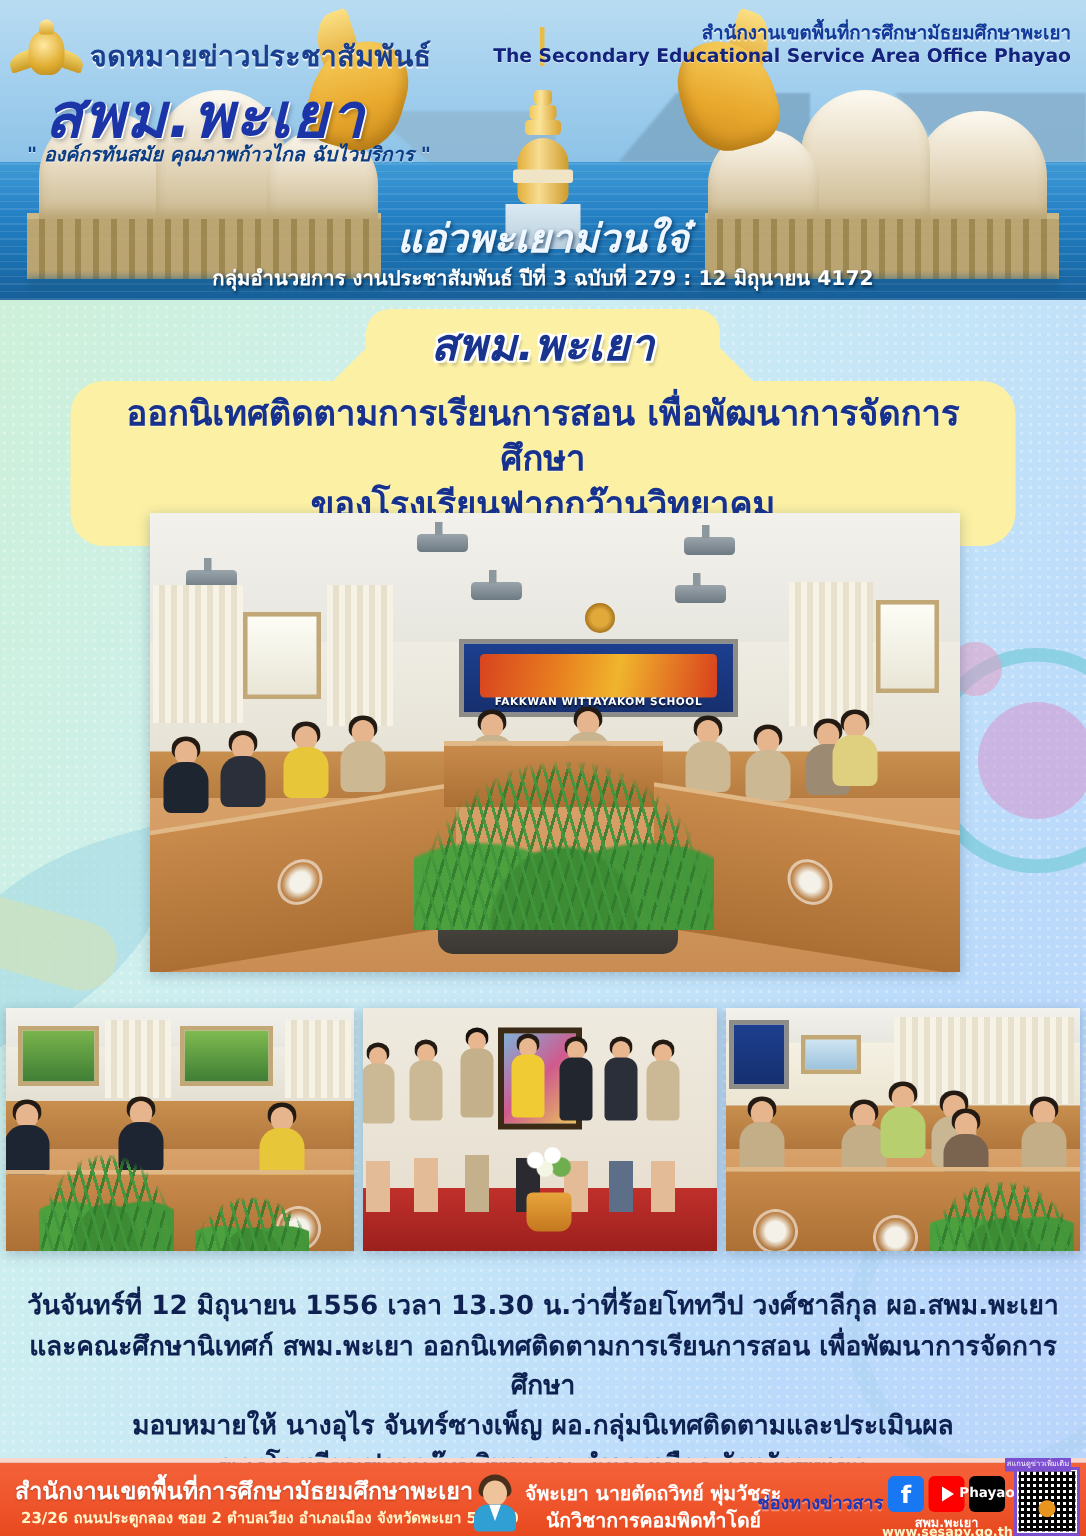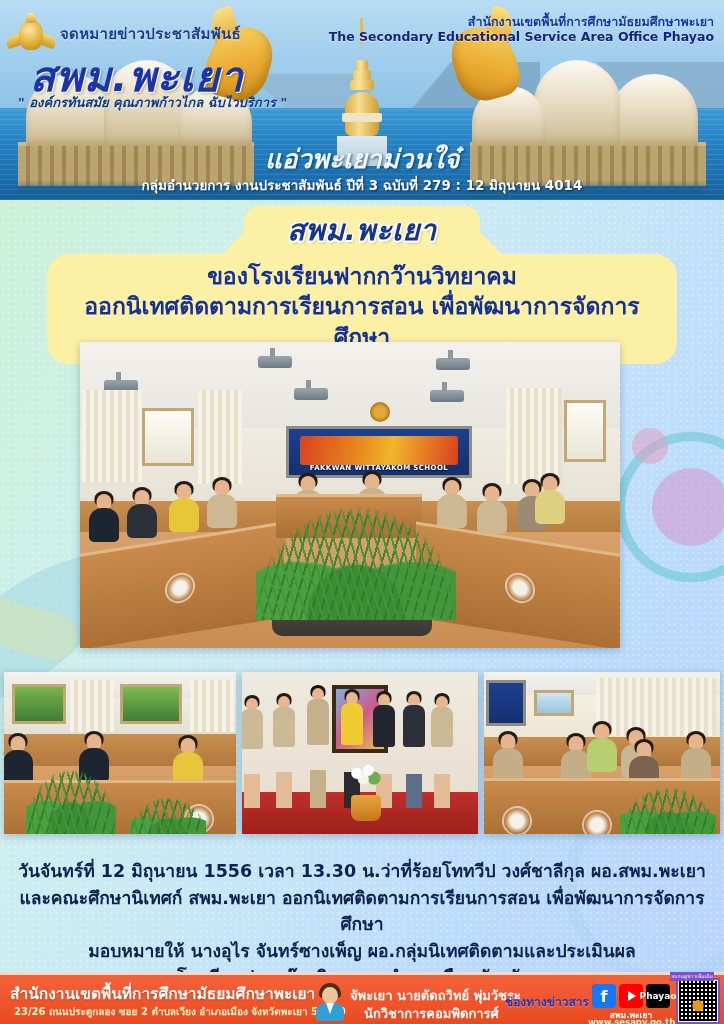--- a/index.html
+++ b/index.html
@@ -138,21 +138,21 @@
     background:radial-gradient(circle at 42% 34%,#ffe9a2,#e0ae31 58%,#b3821b);
     border-radius:46% 46% 40% 40%;
   }
   .hdr-emblem .crown {
     position:absolute; left:18px; top:-1px; width:10px;height:10px;
     background:linear-gradient(#ffe9a2,#d7a52c); border-radius:50% 50% 20% 20%;
   }
 
   .hdr-news {
     position:absolute; left:60px; top:22px;
-    font-size:15px; color:#1a3f8f; font-weight:bold;
+    font-size:19px; color:#1a3f8f; font-weight:bold;
     text-shadow:0 1px 0 rgba(255,255,255,.75);
     letter-spacing:.3px;
   }
   .hdr-brand {
     position:absolute; left:30px; top:44px;
     font-size:41px; font-weight:bold; color:#1b35a8;
     font-style:italic; letter-spacing:1px;
     text-shadow:1px 1px 0 #fff,2px 2px 3px rgba(0,0,0,.25);
   }
   .hdr-slogan {
@@ -205,21 +205,21 @@
   }
   .title-line {
     font-size:23px; font-weight:bold; color:#16328e; line-height:1.32;
     text-shadow:0 1px 0 rgba(255,255,255,.5);
   }
 
   
   .photo { position:absolute; overflow:hidden; background:#cfd9dd;
     box-shadow:0 2px 8px rgba(20,50,80,.28); }
 
-  .main-photo { left:80px; top:342px; width:540px; height:306px; }
+  .main-photo { left:100px; top:342px; width:540px; height:306px; }
 
   .row-photo { top:672px; height:162px; }
   .rp1 { left:4px;   width:232px; }
   .rp2 { left:242px; width:236px; }
   .rp3 { left:484px; width:236px; }
 
   
   .scene { position:absolute; inset:0; }
   .s-ceiling { position:absolute;left:0;top:0;width:100%;height:30%;
     background:linear-gradient(#f2f1ec,#e6e5de); }
@@ -452,30 +452,30 @@
       <div class="body"></div>
         <div class="crown"></div>
     </div>
 
     <div class="hdr-news">จดหมายข่าวประชาสัมพันธ์</div>
     <div class="hdr-brand">สพม.พะเยา</div>
     <div class="hdr-slogan">" องค์กรทันสมัย คุณภาพก้าวไกล ฉับไวบริการ "</div>
     <div class="hdr-org-th">สำนักงานเขตพื้นที่การศึกษามัธยมศึกษาพะเยา</div>
     <div class="hdr-org-en">The Secondary Educational Service Area Office Phayao</div>
     <div class="hdr-slogan-water">แอ่วพะเยาม่วนใจ๋</div>
-    <div class="hdr-issue">กลุ่มอำนวยการ งานประชาสัมพันธ์ ปีที่ 3 ฉบับที่ 279 : 12 มิถุนายน 4014</div>
+    <div class="hdr-issue">กลุ่มอำนวยการ งานประชาสัมพันธ์ ปีที่ 3 ฉบับที่ 279 : 12 มิถุนายน 4172</div>
   </div>
 
   <div class="title-wrap">
     <div class="title-top">
       <span class="title-brand">สพม.พะเยา</span>
     </div>
     <div class="title-body">
+      <div class="title-line">ออกนิเทศติดตามการเรียนการสอน เพื่อพัฒนาการจัดการศึกษา</div>
       <div class="title-line">ของโรงเรียนฟากกว๊านวิทยาคม</div>
-      <div class="title-line">ออกนิเทศติดตามการเรียนการสอน เพื่อพัฒนาการจัดการศึกษา</div>
     </div>
   </div>
 
   <div class="photo main-photo">
     <div class="scene">
       <div class="s-ceiling"></div>
       <div class="s-wall"></div>
       <div class="s-wood"></div>
       <div class="s-floor"></div>
 
@@ -708,21 +708,21 @@
     <div class="f-office">สำนักงานเขตพื้นที่การศึกษามัธยมศึกษาพะเยา</div>
     <div class="f-addr">23/26 ถนนประตูกลอง ซอย 2 ตำบลเวียง อำเภอเมือง จังหวัดพะเยา 56000</div>
 
     <div class="f-avatar">
       <div class="hair"></div>
         <div class="face"></div>
         <div class="shirt"></div>
         <div class="collar"></div>
     </div>
     <div class="f-by1">จัพะเยา นายตัดถวิทย์  พุ่มวัชระ</div>
-    <div class="f-by2">นักวิชาการคอมพิดการศ์</div>
+    <div class="f-by2">นักวิชาการคอมพิดทำโดย์</div>
 
     <div class="f-chan">ช่องทางข่าวสาร :</div>
 
     <div class="socials">
       <div class="sic fb">f</div>
       <div class="sic yt"></div>
       <div class="sic tt">Phayao</div>
     </div>
     <div class="f-site1">สพม.พะเยา</div>
     <div class="f-site2">www.sesapy.go.th</div>

